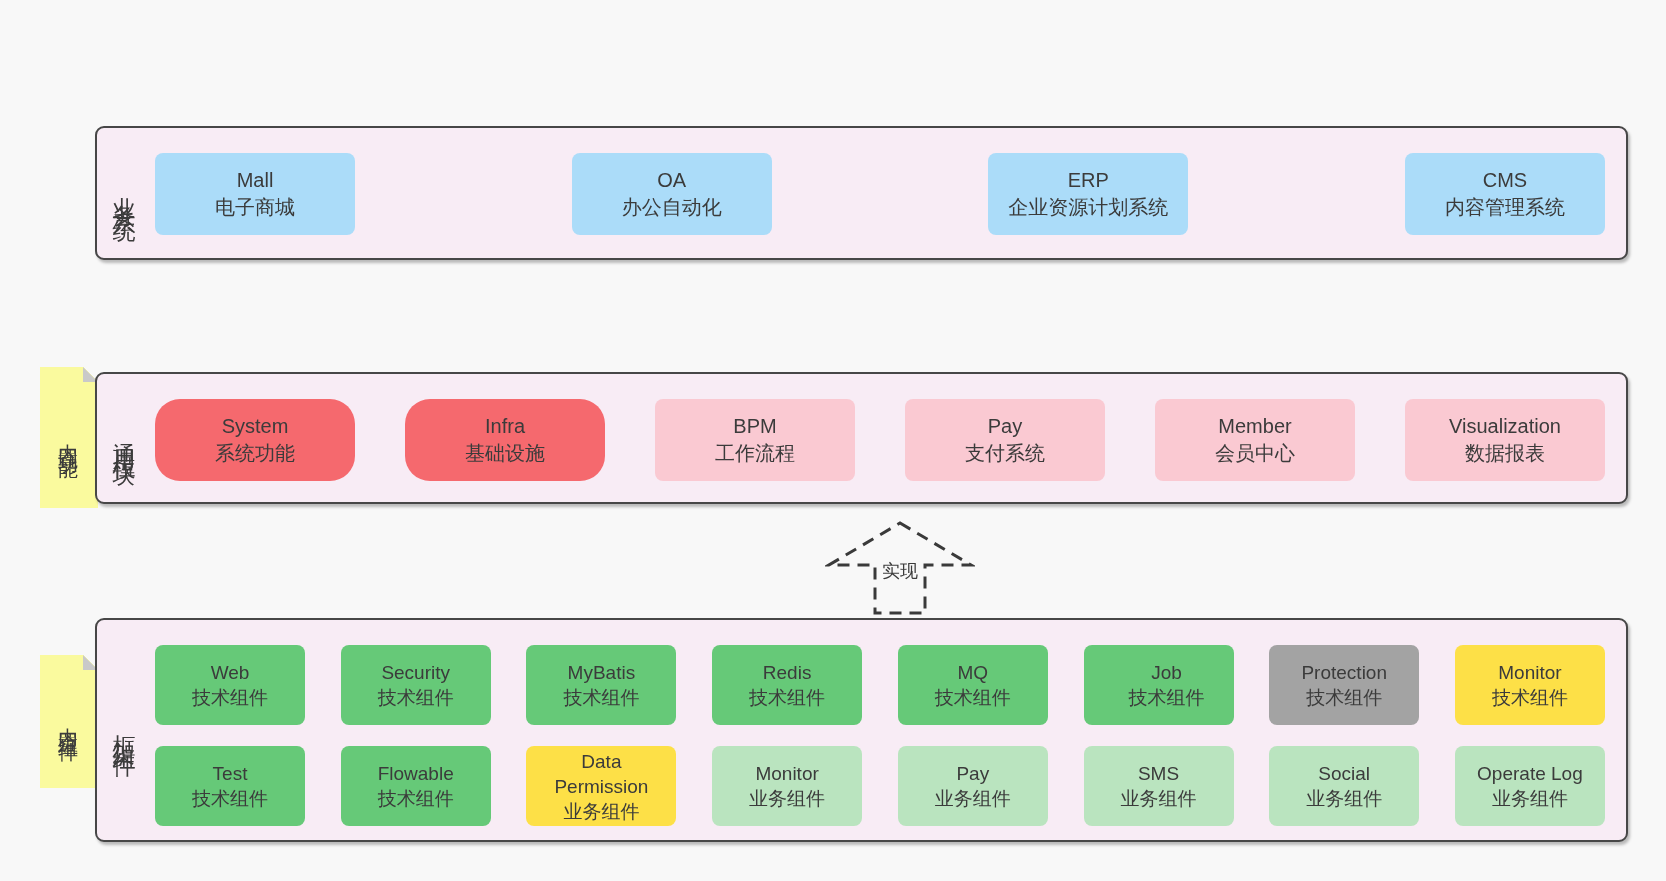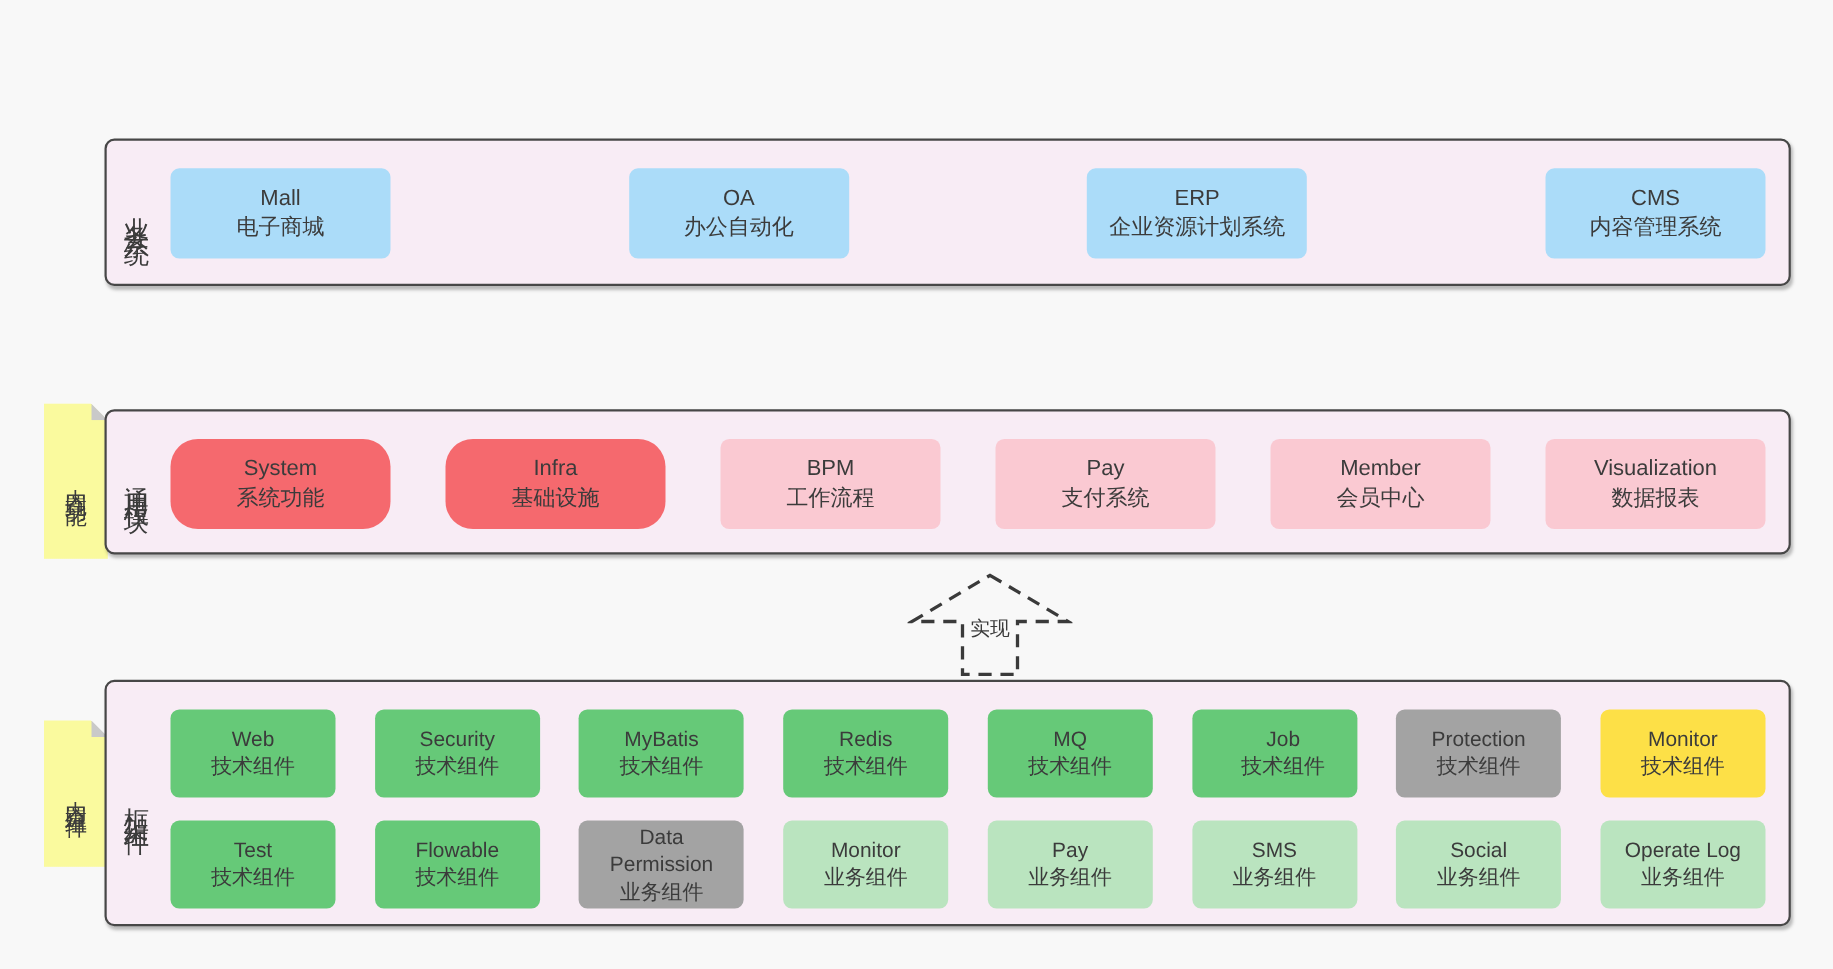--- a/index.html
+++ b/index.html
@@ -184,21 +184,21 @@
       </div>
     <div class="row row-8 row-b2">
         <div class="box green" style="background: rgb(102, 201, 120);">
           <div class="box-name">Test</div>
           <div class="box-sub">技术组件</div>
         </div>
         <div class="box green" style="background: rgb(102, 201, 120);">
           <div class="box-name">Flowable</div>
           <div class="box-sub">技术组件</div>
         </div>
-        <div class="box green_light" style="background: #a3a3a3;">
+        <div class="box green_light" style="background: #fde047;">
           <div class="box-name">Data Permission</div>
           <div class="box-sub">业务组件</div>
         </div>
         <div class="box green_light" style="background: rgb(186, 228, 191);">
           <div class="box-name">Monitor</div>
           <div class="box-sub">业务组件</div>
         </div>
         <div class="box green_light" style="background: rgb(186, 228, 191);">
           <div class="box-name">Pay</div>
           <div class="box-sub">业务组件</div>

